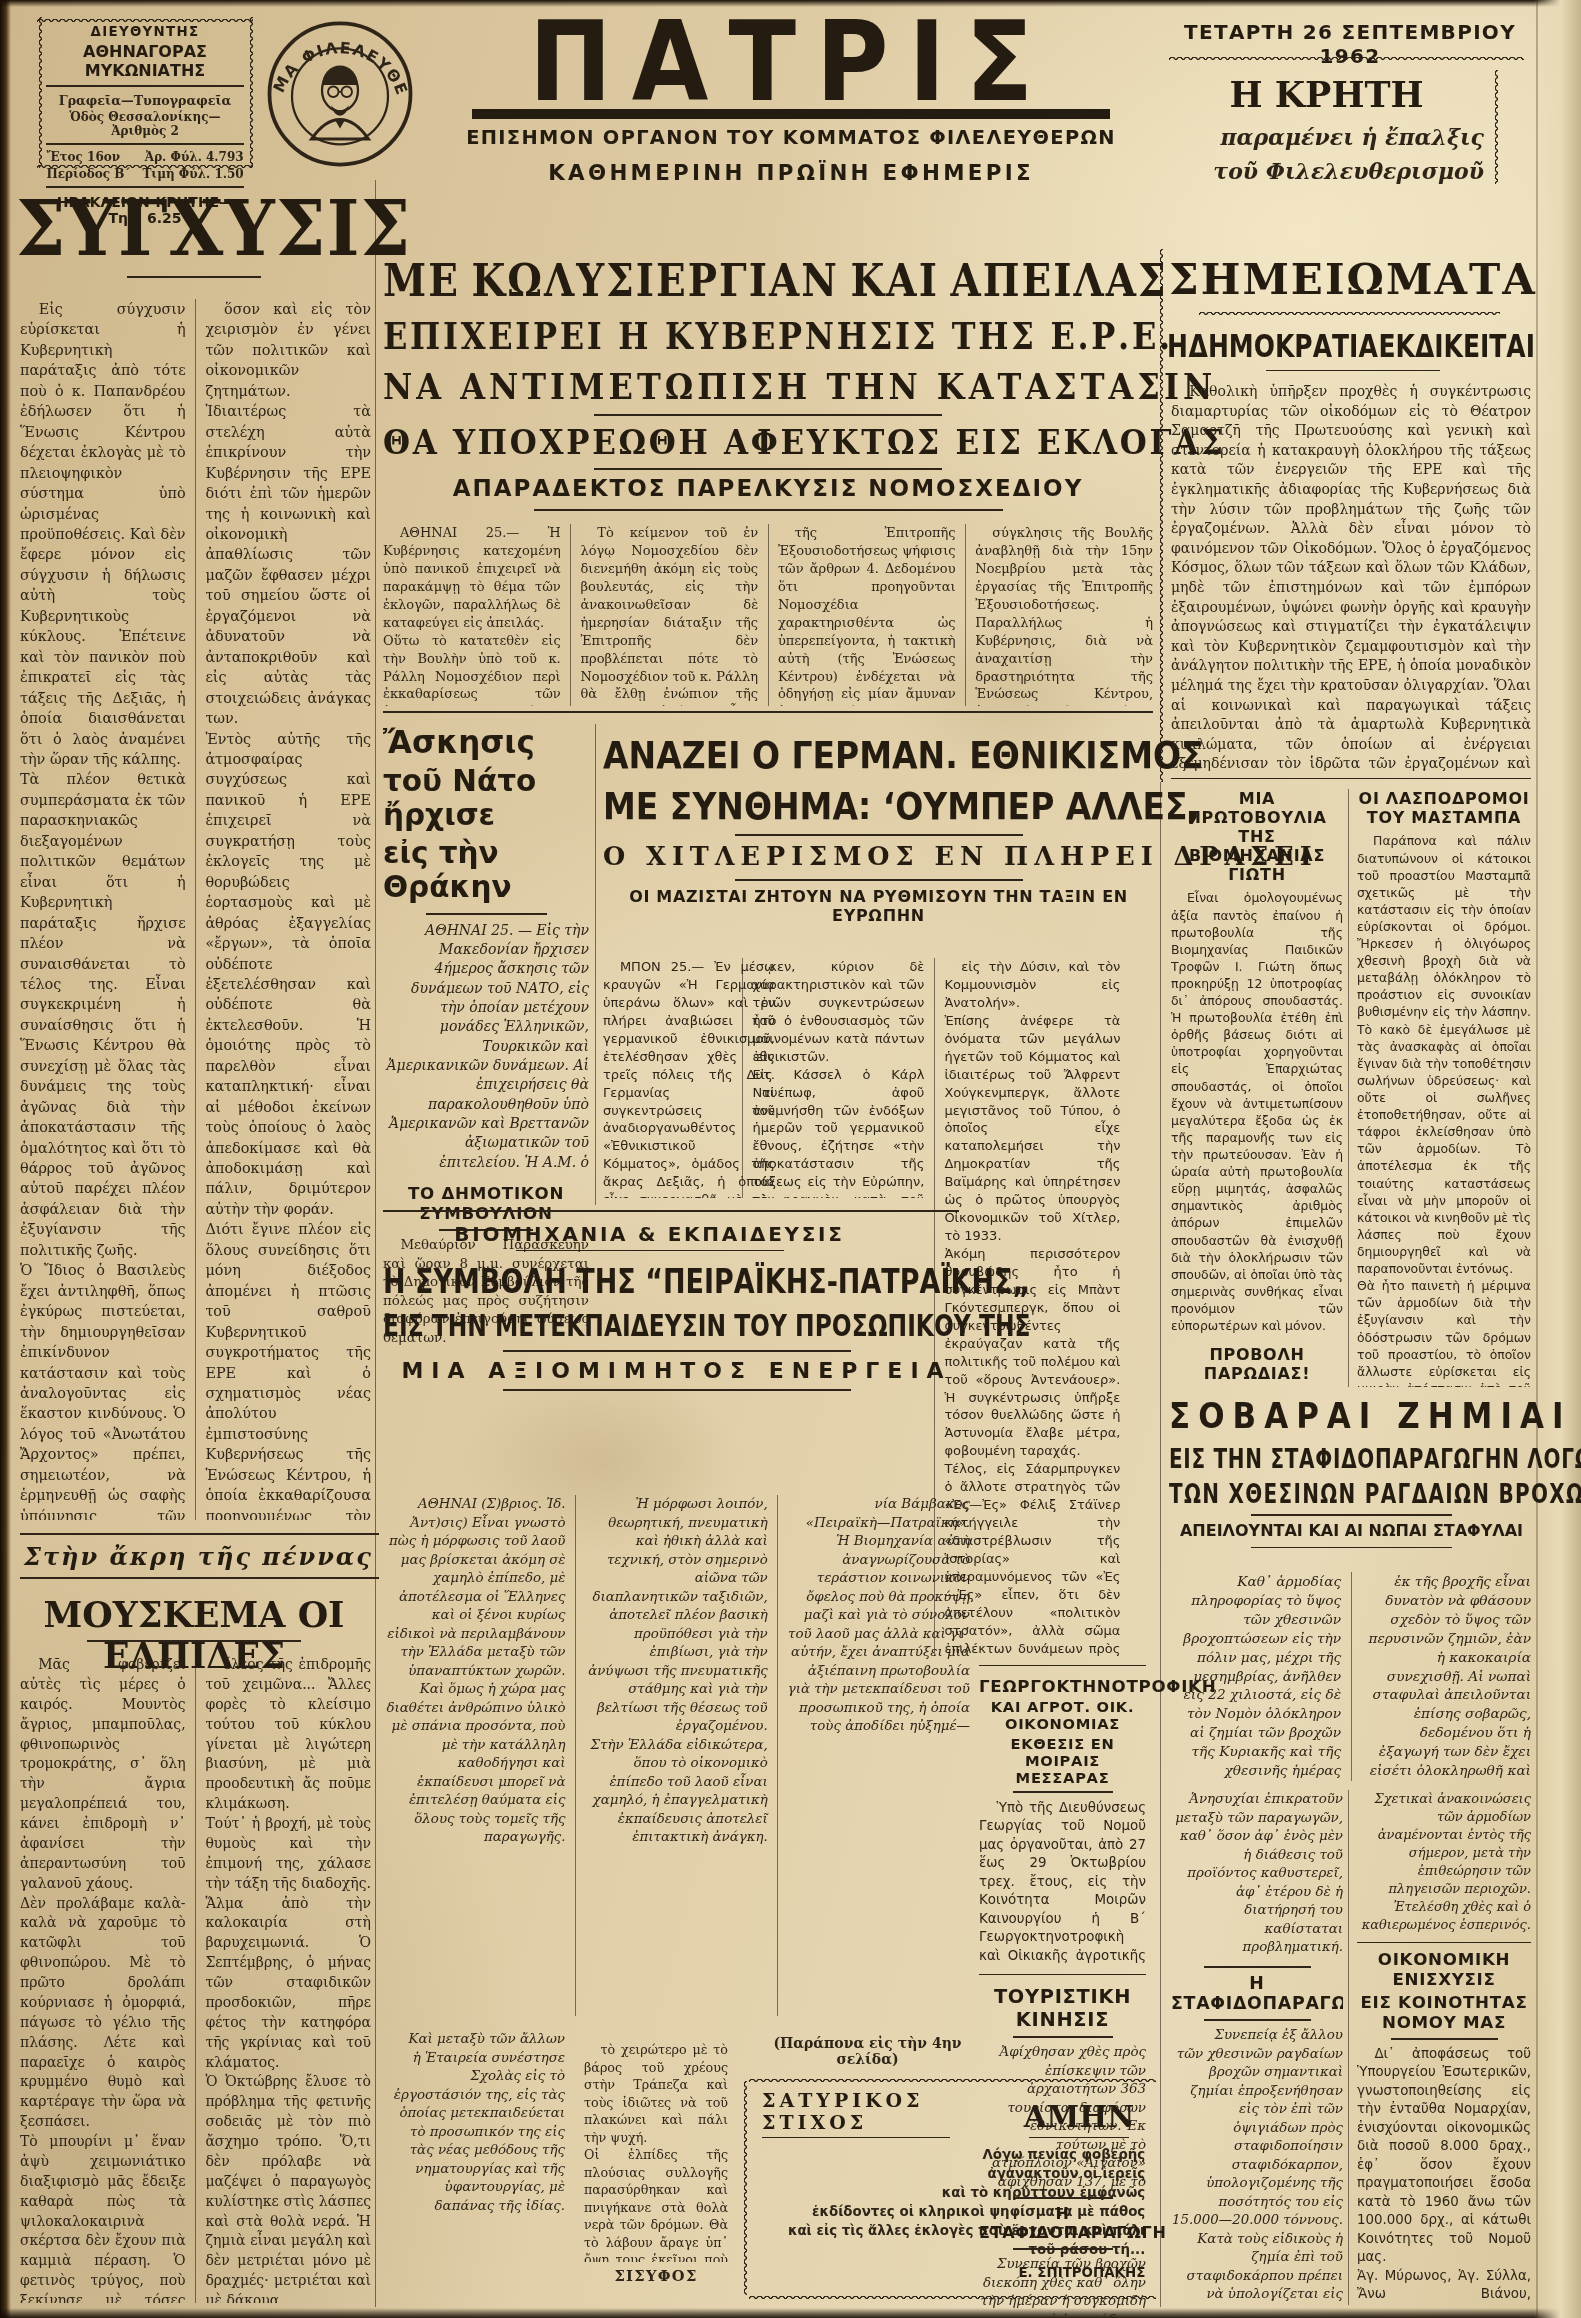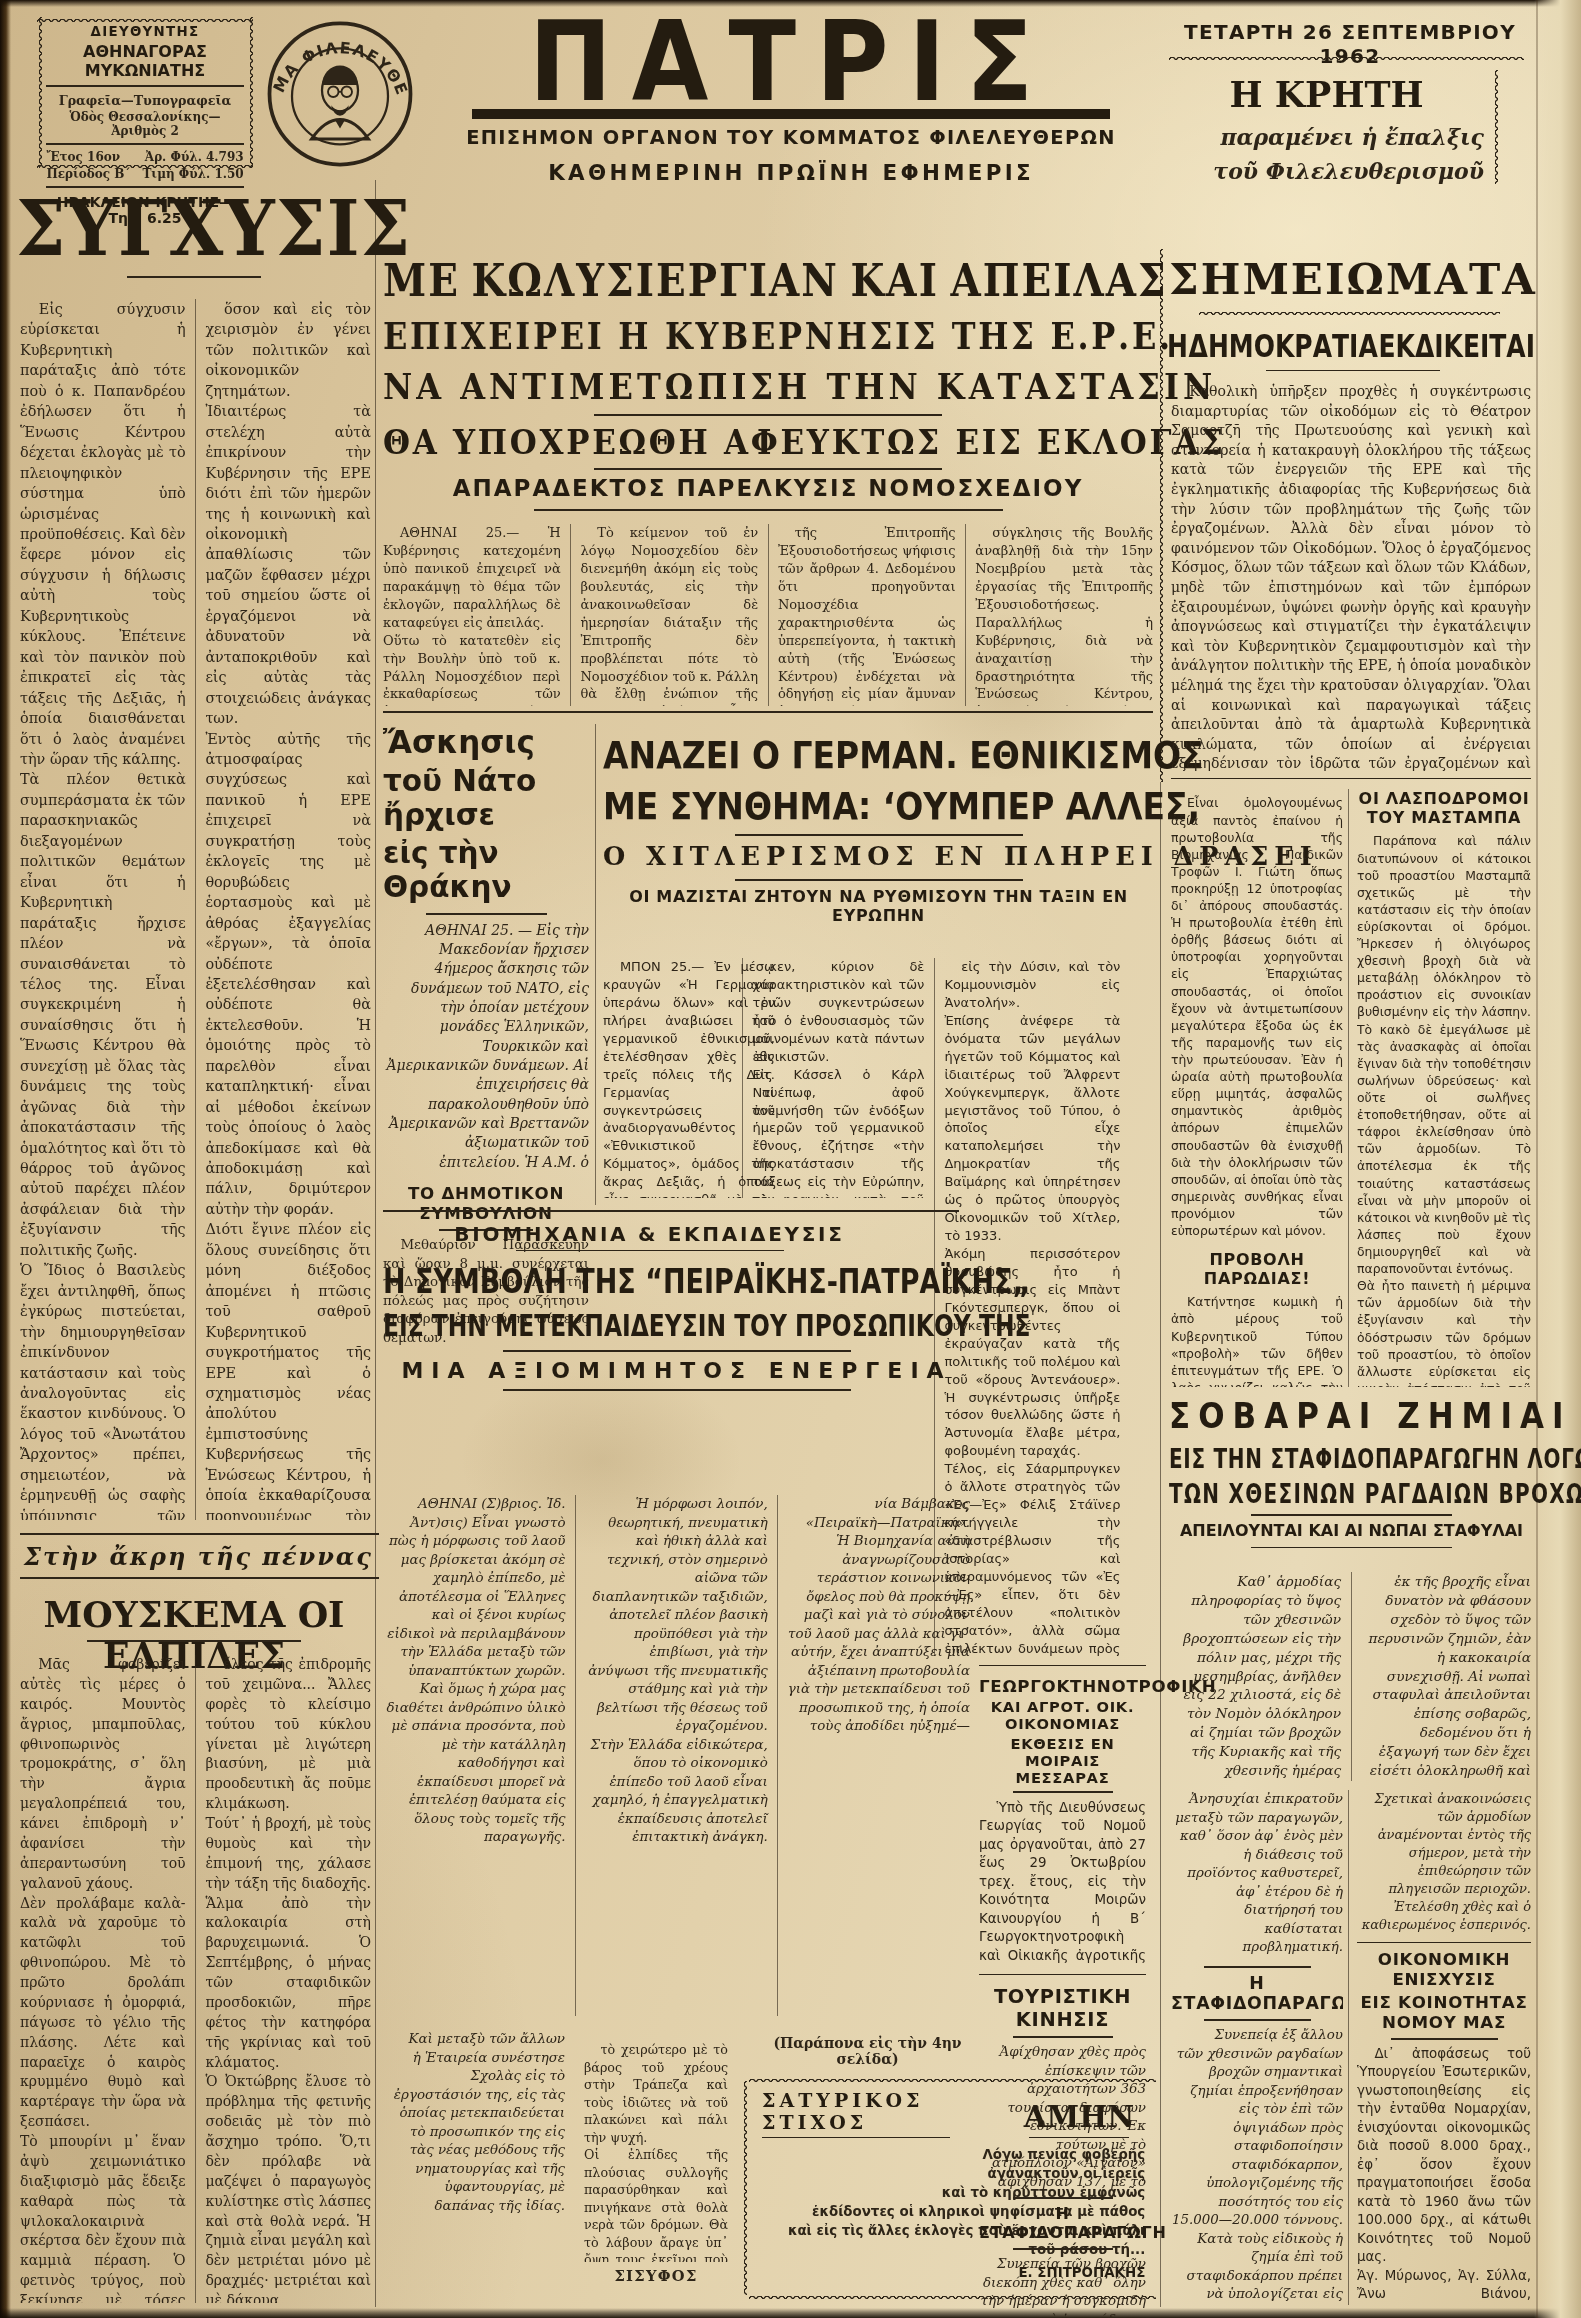--- a/index.html
+++ b/index.html
@@ -267,20 +267,21 @@
   </div>
 
   <div class="abs c serif" style="left:1169px;top:255px;width:365px;font-size:42px;font-weight:700;letter-spacing:2px;color:var(--ink2);">ΣΗΜΕΙΩΜΑΤΑ</div>
   <div class="abs wave-h" style="left:1199px;top:310px;width:301px;"></div>
   <div class="abs c sans" style="left:1166px;top:328px;width:370px;font-size:25px;font-weight:800;word-spacing:-8px;letter-spacing:0;color:var(--ink2);white-space:nowrap;transform:scaleY(1.25);transform-origin:top;">Η ΔΗΜΟΚΡΑΤΙΑ ΕΚΔΙΚΕΙΤΑΙ</div>
   <div class="abs rule" style="left:1266px;top:370px;width:174px;height:1.3px;"></div>
   <div class="abs body-txt clip" style="left:1171px;top:382px;width:360px;height:389px;font-size:14px;line-height:1.4;">Καθολικὴ ὑπῆρξεν προχθὲς ἡ συγκέντρωσις διαμαρτυρίας τῶν οἰκοδόμων εἰς τὸ Θέατρον Σαμαρτζῆ τῆς Πρωτευούσης καὶ γενικὴ καὶ στεντορεία ἡ κατακραυγὴ ὁλοκλήρου τῆς τάξεως κατὰ τῶν ἐνεργειῶν τῆς ΕΡΕ καὶ τῆς ἐγκληματικῆς ἀδιαφορίας τῆς Κυβερνήσεως διὰ τὴν λύσιν τῶν προβλημάτων τῆς ζωῆς τῶν ἐργαζομένων. Ἀλλὰ δὲν εἶναι μόνον τὸ φαινόμενον τῶν Οἰκοδόμων. Ὅλος ὁ ἐργαζόμενος Κόσμος, ὅλων τῶν τάξεων καὶ ὅλων τῶν Κλάδων, μηδὲ τῶν ἐπιστημόνων καὶ τῶν ἐμπόρων ἐξαιρουμένων, ὑψώνει φωνὴν ὀργῆς καὶ κραυγὴν ἀπογνώσεως καὶ στιγματίζει τὴν ἐγκατάλειψιν καὶ τὸν Κυβερνητικὸν ζεμαμφουτισμὸν καὶ τὴν ἀνάλγητον πολιτικὴν τῆς ΕΡΕ, ἡ ὁποία μοναδικὸν μέλημά της ἔχει τὴν κρατοῦσαν ὀλιγαρχίαν. Ὅλαι αἱ κοινωνικαὶ καὶ παραγωγικαὶ τάξεις ἀπειλοῦνται ἀπὸ τὰ ἁμαρτωλὰ Κυβερνητικὰ κυκλώματα, τῶν ὁποίων αἱ ἐνέργειαι ἐξεμηδένισαν τὸν ἱδρῶτα τῶν ἐργαζομένων καὶ τὰ ὄνειρα τῶν νέων. Ὁ λαός, τὸν ὁποῖον τόσον ἀσυστόλως ἐκακοποίησαν καθ᾿ ὅλην τὴν διάρκειαν τῆς κακοδιοικήσεώς των, ἐκδικεῖται ἤδη διὰ τῆς κινητοποιήσεως τῶν τεραστίων δυνάμεών του.</div>
   <div class="abs rule" style="left:1171px;top:778px;width:360px;height:1.3px;"></div>
 
   <div class="abs clip" style="left:1171px;top:789px;width:172px;height:598px;">
+    <div class="note-head" style="font-size:16px;">ΜΙΑ ΠΡΩΤΟΒΟΥΛΙΑ ΤΗΣ ΒΙΟΜΗΧΑΝΙΑΣ ΓΙΩΤΗ</div>
     <div class="body-txt sans" style="font-size:12.4px;font-family:'DejaVu Sans',sans-serif;margin-top:5.4px;">Εἶναι ὁμολογουμένως ἀξία παντὸς ἐπαίνου ἡ πρωτοβουλία τῆς Βιομηχανίας Παιδικῶν Τροφῶν Ι. Γιώτη ὅπως προκηρύξῃ 12 ὑποτροφίας δι᾿ ἀπόρους σπουδαστάς. Ἡ πρωτοβουλία ἐτέθη ἐπὶ ὀρθῆς βάσεως διότι αἱ ὑποτροφίαι χορηγοῦνται εἰς Ἐπαρχιώτας σπουδαστάς, οἱ ὁποῖοι ἔχουν νὰ ἀντιμετωπίσουν μεγαλύτερα ἔξοδα ὡς ἐκ τῆς παραμονῆς των εἰς τὴν πρωτεύουσαν. Ἐὰν ἡ ὡραία αὐτὴ πρωτοβουλία εὕρῃ μιμητάς, ἀσφαλῶς σημαντικὸς ἀριθμὸς ἀπόρων ἐπιμελῶν σπουδαστῶν θὰ ἐνισχυθῇ διὰ τὴν ὁλοκλήρωσιν τῶν σπουδῶν, αἱ ὁποῖαι ὑπὸ τὰς σημερινὰς συνθήκας εἶναι προνόμιον τῶν εὐπορωτέρων καὶ μόνον.</div>
     <div class="note-head" style="font-size:16px;margin-top:10.7px;">ΠΡΟΒΟΛΗ ΠΑΡΩΔΙΑΣ!</div>
     <div class="body-txt sans" style="font-size:12.4px;font-family:'DejaVu Sans',sans-serif;margin-top:5.4px;">Κατήντησε κωμικὴ ἡ ἀπὸ μέρους τοῦ Κυβερνητικοῦ Τύπου «προβολὴ» τῶν δῆθεν ἐπιτευγμάτων τῆς ΕΡΕ. Ὁ λαὸς γνωρίζει καλῶς τὴν πραγματικότητα, εἰρωνεύεται τοὺς θορυβοῦντας καὶ ἀναμένει τὴν ὥραν τῆς ἐτυμηγορίας του. Διότι ἡ προβολὴ αὐτὴ δὲν εἶναι παρὰ μία θλιβερὰ παρωδία!</div>
 
   </div>
   <div class="abs vline" style="left:1348px;top:789px;height:598px;"></div>
   <div class="abs clip" style="left:1357px;top:789px;width:174px;height:598px;">
     <div class="note-head" style="font-size:16px;">ΟΙ ΛΑΣΠΟΔΡΟΜΟΙ ΤΟΥ ΜΑΣΤΑΜΠΑ</div>
     <div class="body-txt sans" style="font-size:12.4px;font-family:'DejaVu Sans',sans-serif;margin-top:5.4px;">Παράπονα καὶ πάλιν διατυπώνουν οἱ κάτοικοι τοῦ προαστίου Μασταμπᾶ σχετικῶς μὲ τὴν κατάστασιν εἰς τὴν ὁποίαν εὑρίσκονται οἱ δρόμοι. Ἤρκεσεν ἡ ὀλιγόωρος χθεσινὴ βροχὴ διὰ νὰ μεταβάλῃ ὁλόκληρον τὸ προάστιον εἰς συνοικίαν βυθισμένην εἰς τὴν λάσπην. Τὸ κακὸ δὲ ἐμεγάλωσε μὲ τὰς ἀνασκαφὰς αἱ ὁποῖαι ἔγιναν διὰ τὴν τοποθέτησιν σωλήνων ὑδρεύσεως· καὶ οὔτε οἱ σωλῆνες ἐτοποθετήθησαν, οὔτε αἱ τάφροι ἐκλείσθησαν ὑπὸ τῶν ἁρμοδίων. Τὸ ἀποτέλεσμα ἐκ τῆς τοιαύτης καταστάσεως εἶναι νὰ μὴν μποροῦν οἱ κάτοικοι νὰ κινηθοῦν μὲ τὶς λάσπες ποὺ ἔχουν δημιουργηθεῖ καὶ νὰ παραπονοῦνται ἐντόνως.
 Θὰ ἦτο παινετὴ ἡ μέριμνα τῶν ἁρμοδίων διὰ τὴν ἐξυγίανσιν καὶ τὴν ὀδόστρωσιν τῶν δρόμων τοῦ προαστίου, τὸ ὁποῖον ἄλλωστε εὑρίσκεται εἰς μικρὰν ἀπόστασιν ἀπὸ τοῦ κέντρου τῆς πόλεως.</div>

